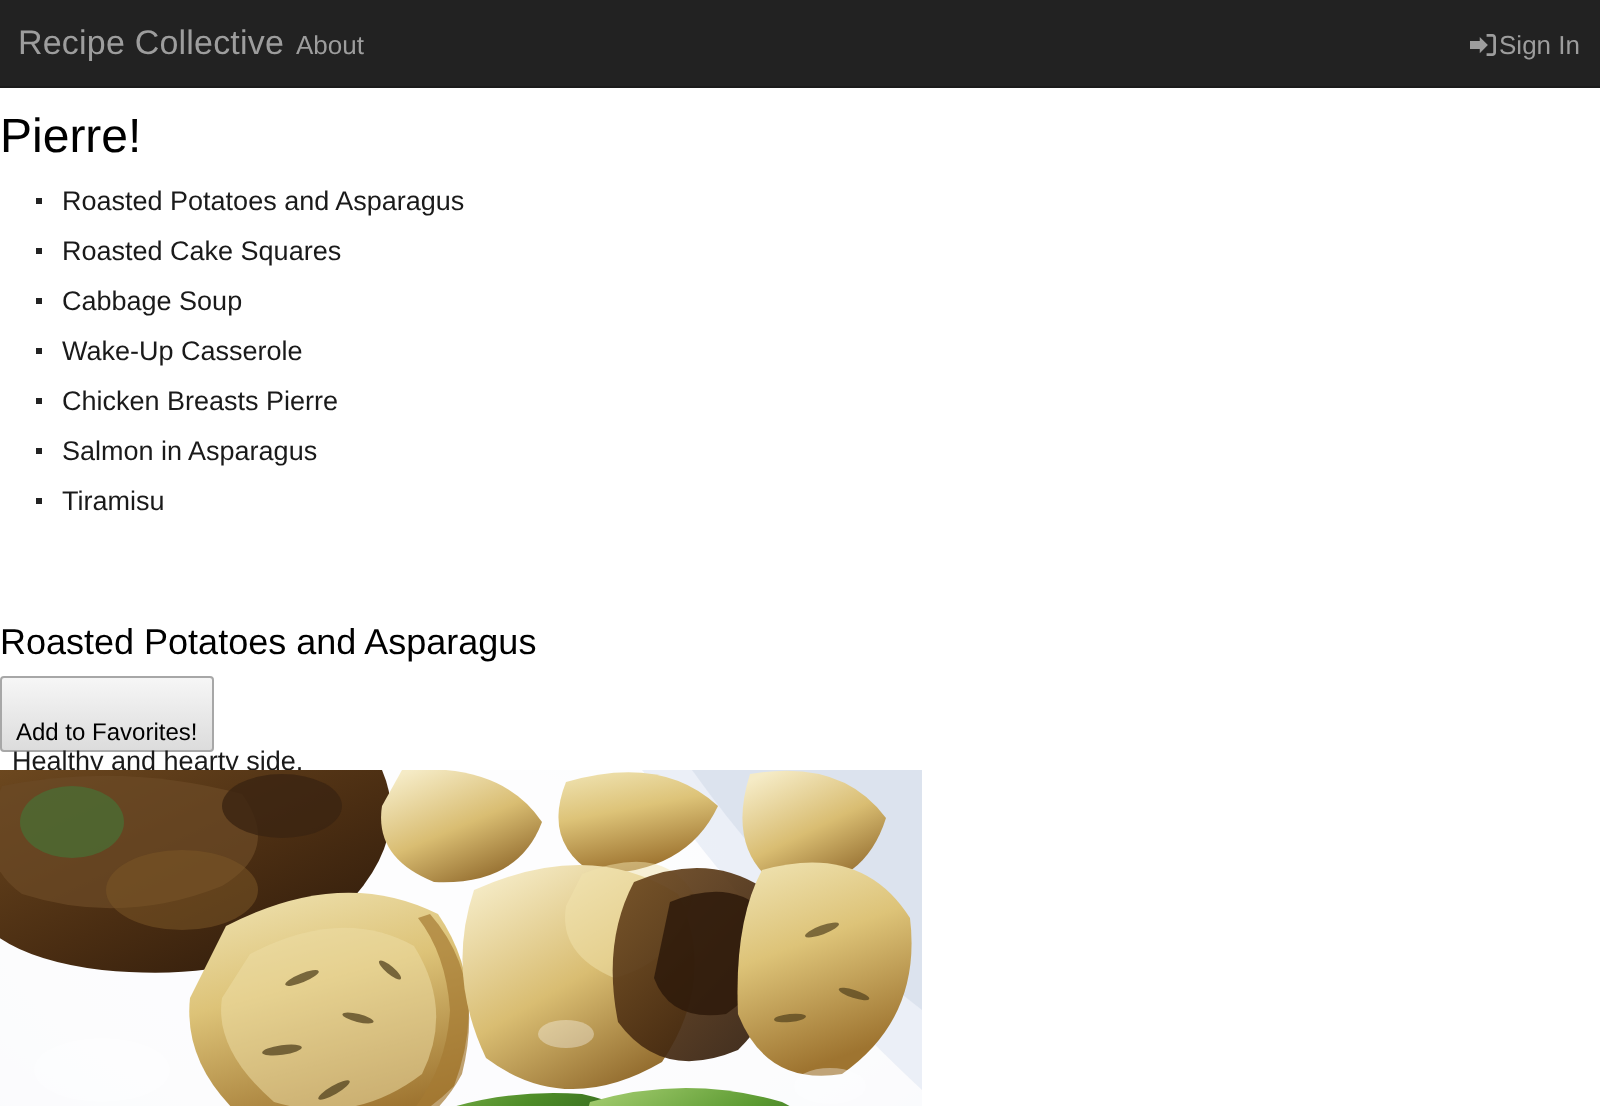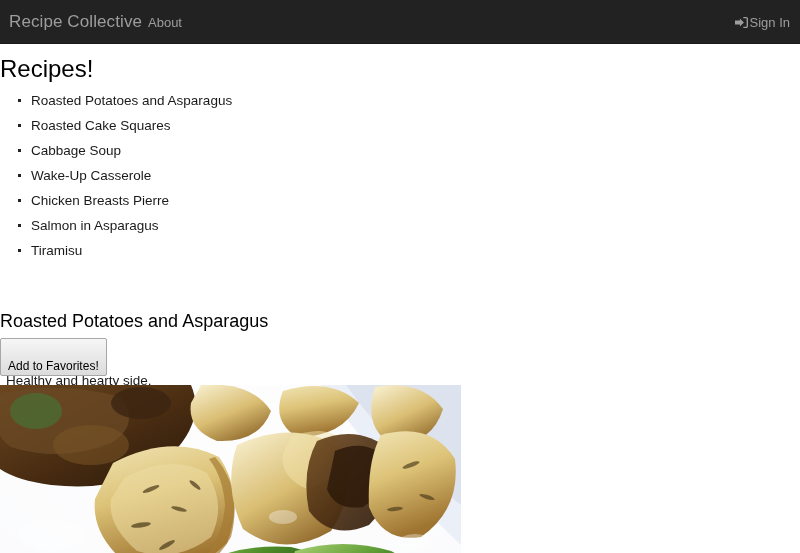--- a/index.html
+++ b/index.html
@@ -160,21 +160,21 @@
         <path d="M0 5.5h6V3l5 5-5 5v-2.5H0z"></path>
         <path d="M10.2 1.2h3.6c1.2 0 2.2 1 2.2 2.2v9.2c0 1.2-1 2.2-2.2 2.2h-3.6v-1.7h3.6c.3 0 .5-.2.5-.5V3.4c0-.3-.2-.5-.5-.5h-3.6z"></path>
       </svg>
     </span>
     <span>Sign In</span>
   </div>
 </div>
 
 <div class="content">
 
-  <h1 class="page-title">Recipes!</h1>
+  <h1 class="page-title">Pierre!</h1>
 
   <ul class="recipe-list">
     <li>
       <span class="bullet"></span>
       <span class="label">Roasted Potatoes and Asparagus</span>
     </li>
     <li>
       <span class="bullet"></span>
       <span class="label">Roasted Cake Squares</span>
     </li>

